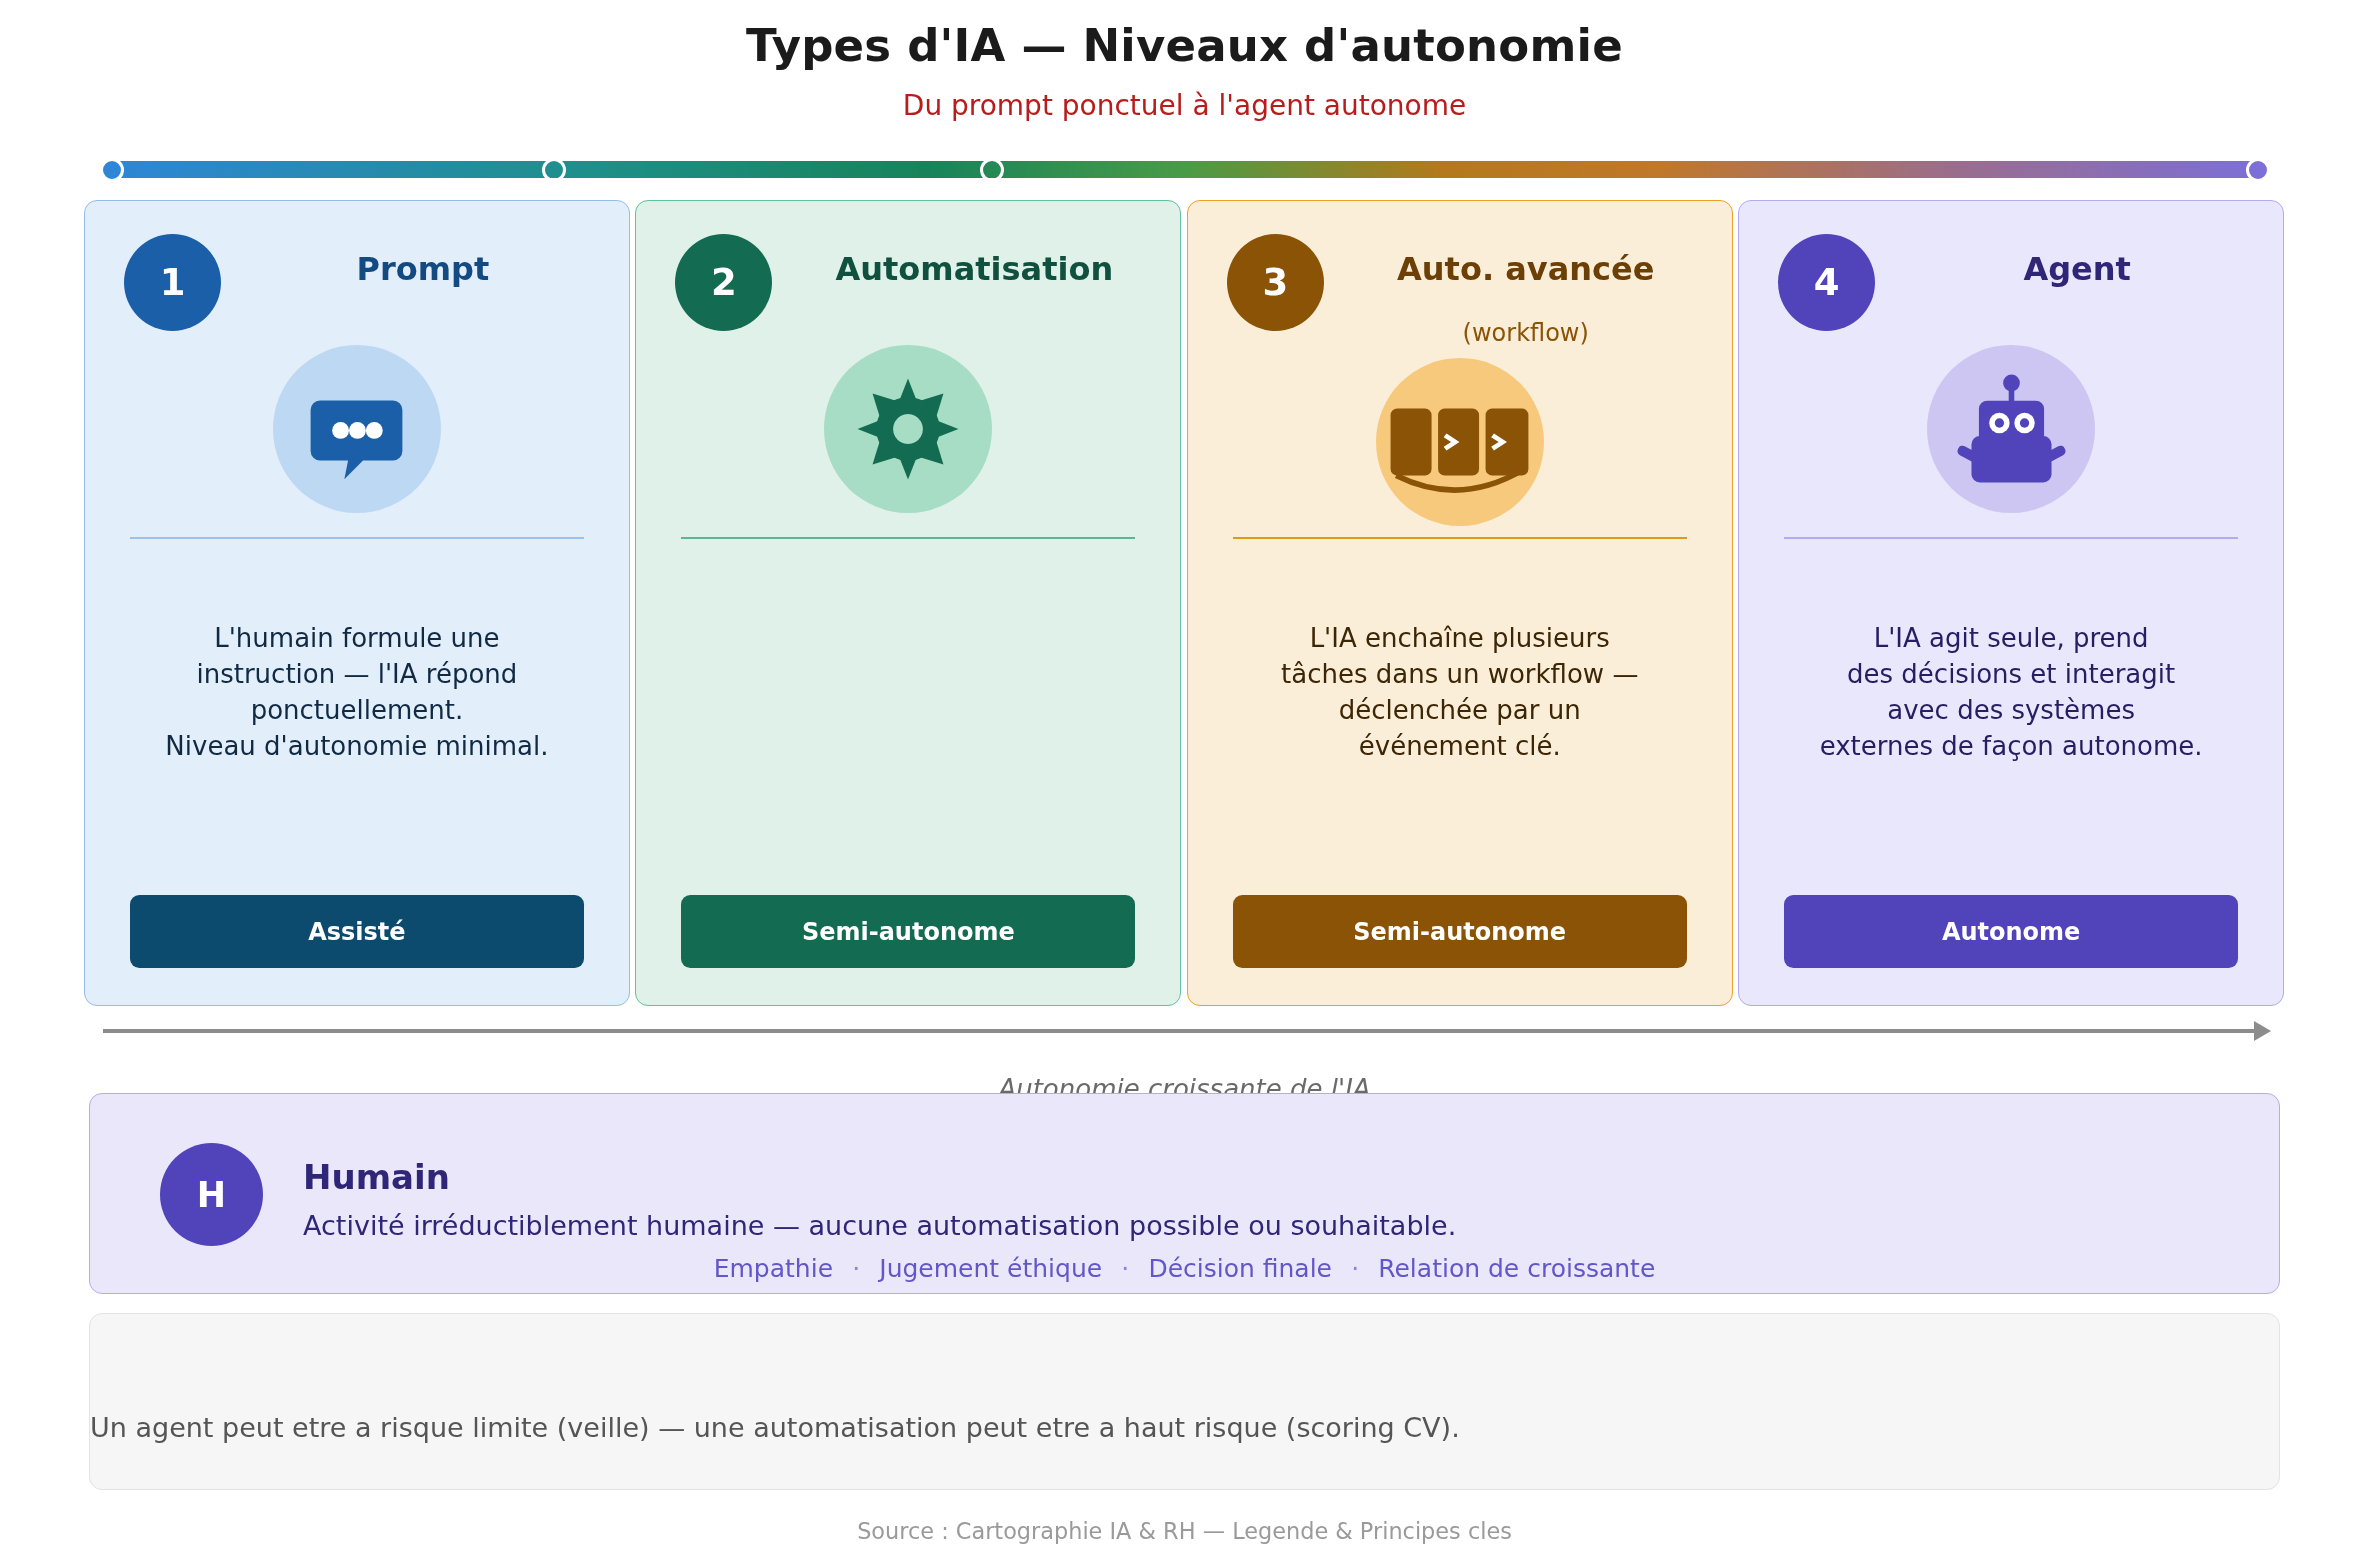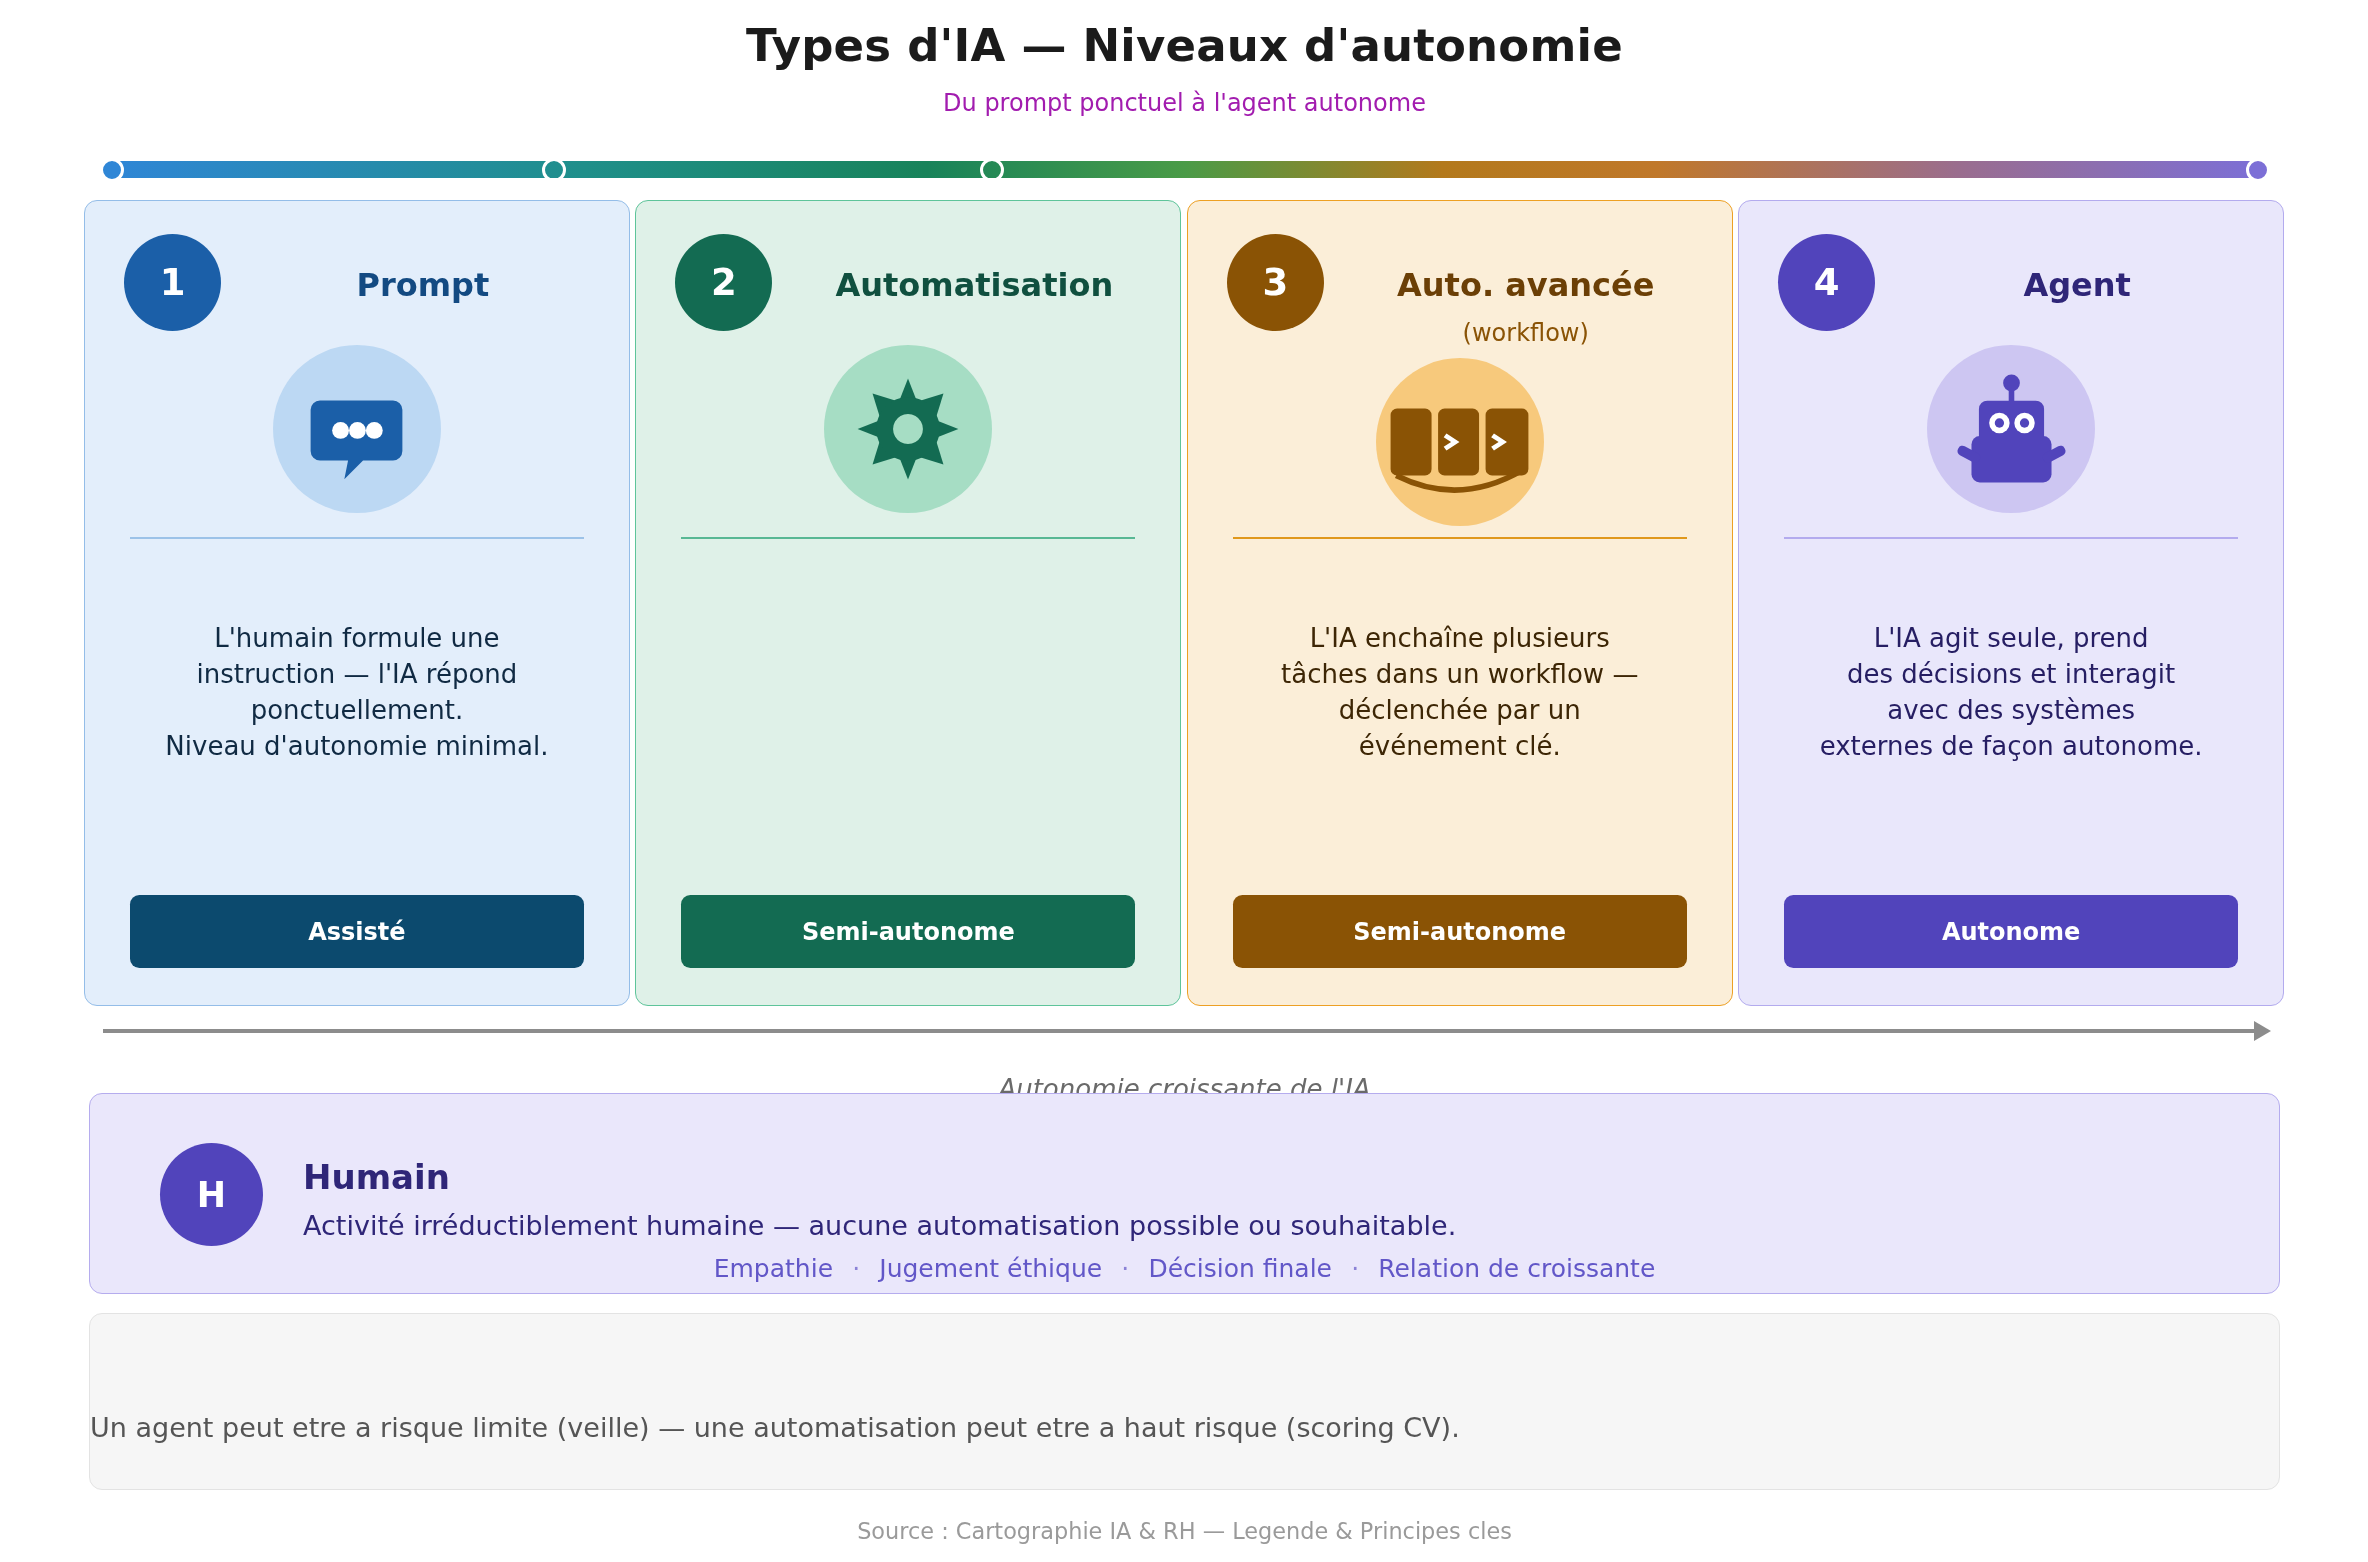--- a/index.html
+++ b/index.html
@@ -28,22 +28,22 @@
     font-size: 45px;
     font-weight: bold;
     color: #1b1b1b;
     letter-spacing: 0.2px;
   }
   .subtitle {
     position: absolute;
     left: 0; top: 89px;
     width: 2369px;
     text-align: center;
-    font-size: 24px;
-    color: #a21caf;
+    font-size: 28px;
+    color: #b91c1c;
   }
 
   
   .grad-wrap {
     position: absolute;
     left: 112px; top: 161px;
     width: 2146px; height: 17px;
   }
   .grad-bar {
     position: absolute; inset: 0;
@@ -92,21 +92,21 @@
     border-radius: 50%;
     color: #ffffff;
     font-size: 37px;
     font-weight: bold;
     display: flex;
     align-items: center;
     justify-content: center;
   }
   .card .card-title {
     position: absolute;
-    left: 149px; right: 17px; top: 65px;
+    left: 149px; right: 17px; top: 49px;
     text-align: center;
     font-size: 32px;
     font-weight: bold;
   }
   .card .card-sub {
     position: absolute;
     left: 149px; right: 17px; top: 118px;
     text-align: center;
     font-size: 24px;
   }

